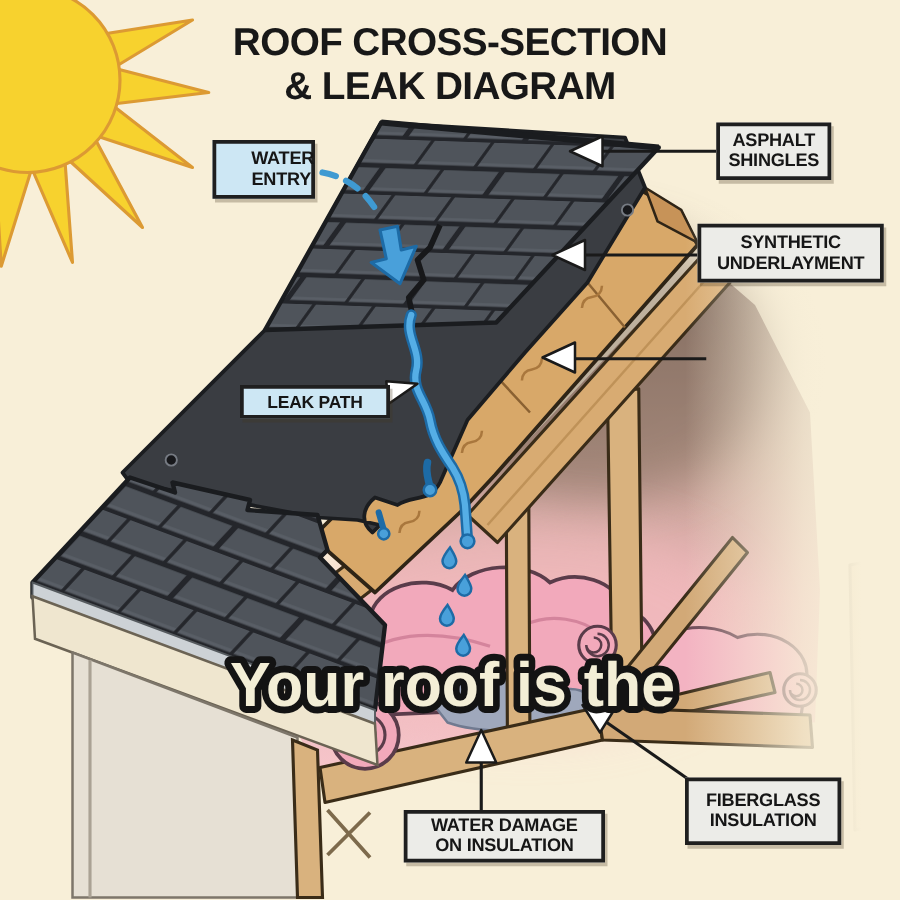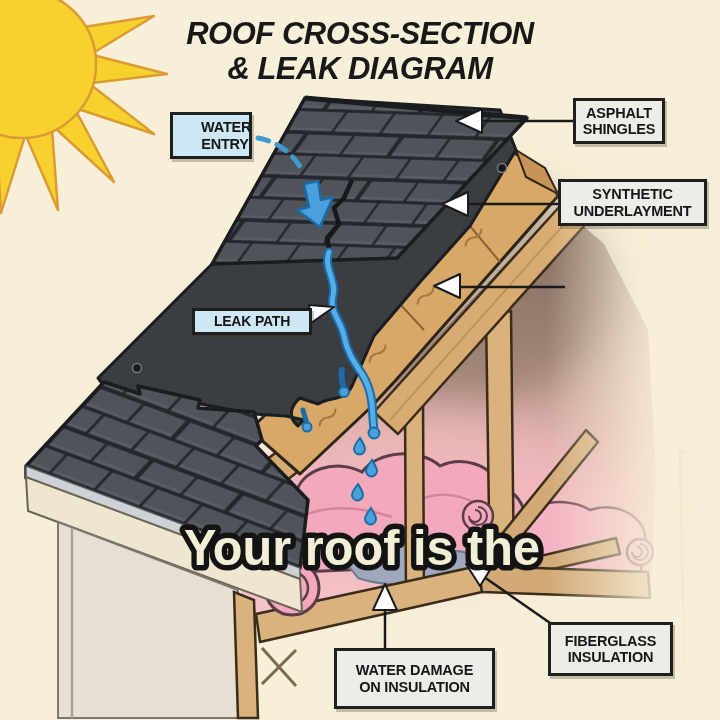--- a/index.html
+++ b/index.html
@@ -1,21 +1,21 @@
 <!DOCTYPE html>
 <html><head>
 <meta charset="utf-8">
 <style>
   html,body{margin:0;padding:0;}
   body{font-family:"Liberation Sans",sans-serif;background:#f8efd8;}
   .stage{position:relative;width:720px;height:720px;overflow:hidden;background:#f8efd8;}
   .stage svg{position:absolute;inset:0;}
   .title{position:absolute;top:16px;left:50%;transform:translateX(-50%);width:480px;
          text-align:center;font-weight:bold;font-size:31px;line-height:1.13;color:#181818;
-         letter-spacing:-0.5px;font-style:italic;}
+         letter-spacing:-0.5px;}
   .label{position:absolute;display:flex;flex-direction:column;justify-content:center;
          text-align:center;background:#ececе8;background:#ecece8;border:3px solid #1f1f1f;
          box-shadow:2px 3px 0 rgba(70,55,30,.28);font-weight:bold;color:#161616;
          font-size:14.5px;line-height:1.12;letter-spacing:-0.2px;box-sizing:border-box;}
   .label.blue{background:#cde7f4;}
   .label span{display:block;}
 </style>
 </head>
 <body>
 
@@ -220,18 +220,18 @@
 
 <div class="label blue" style="left:192px;top:308px;width:120px;height:27px;font-size:14px;">
   <span>LEAK PATH</span>
 </div>
 
 <div class="label" style="left:548px;top:622px;width:125px;height:54px;">
   <span>FIBERGLASS</span>
   <span>INSULATION</span>
 </div>
 
-<div class="label" style="left:334px;top:648px;width:161px;height:61px;">
+<div class="label" style="left:323px;top:648px;width:161px;height:42px;">
   <span>WATER DAMAGE</span>
   <span>ON INSULATION</span>
 </div>
 
 </div>
 
 </body></html>

